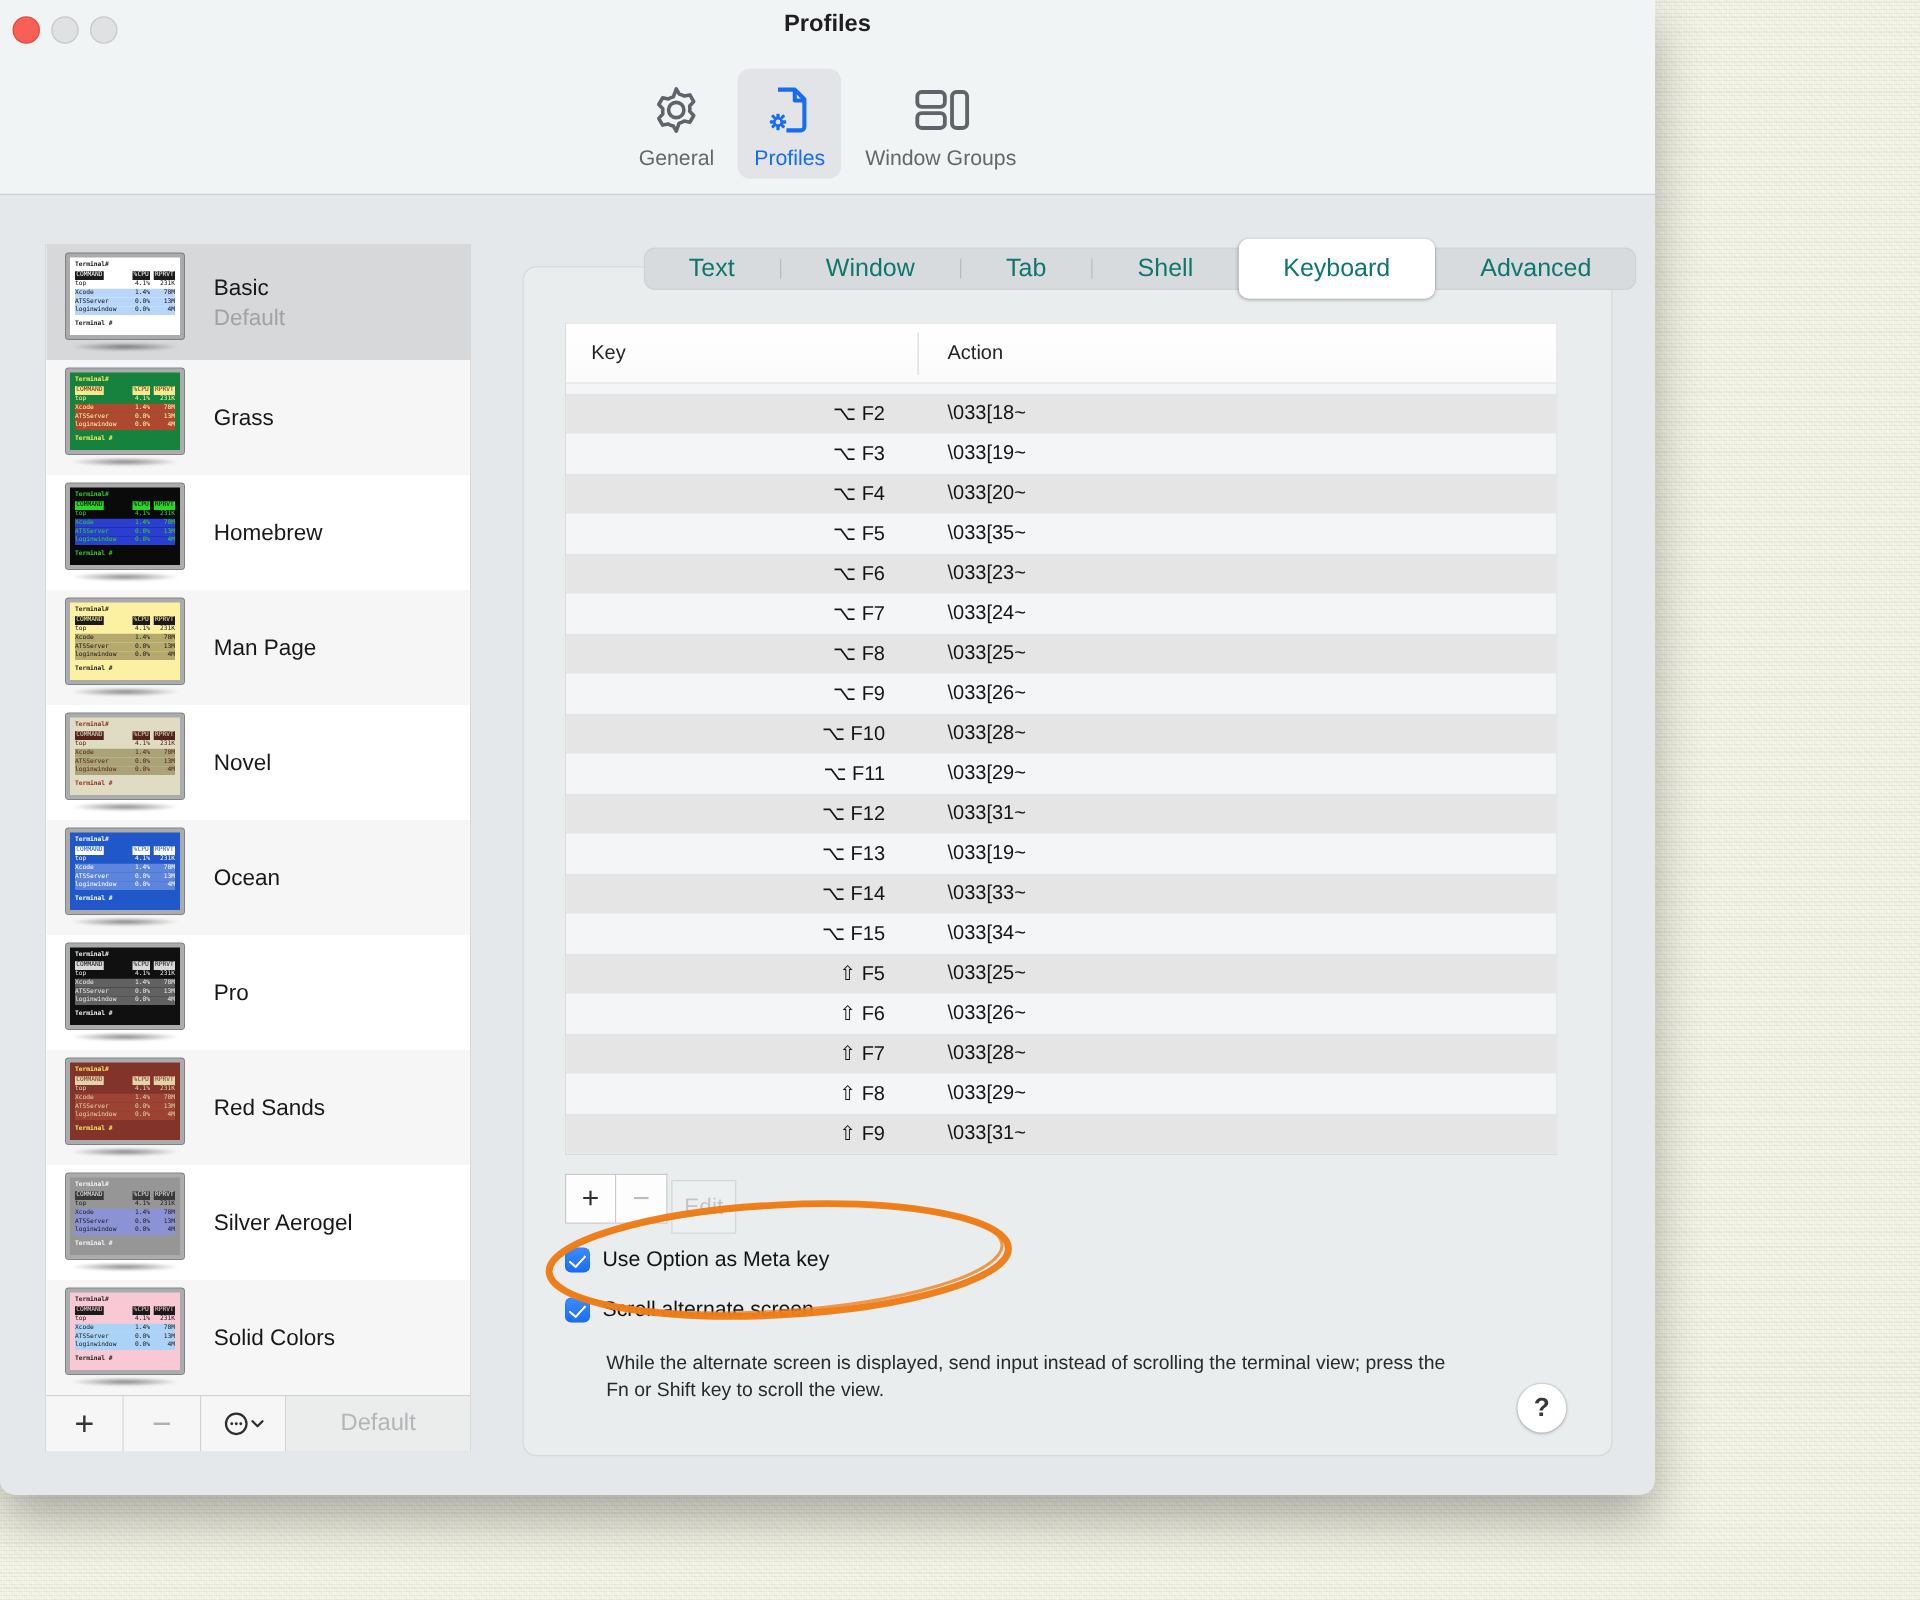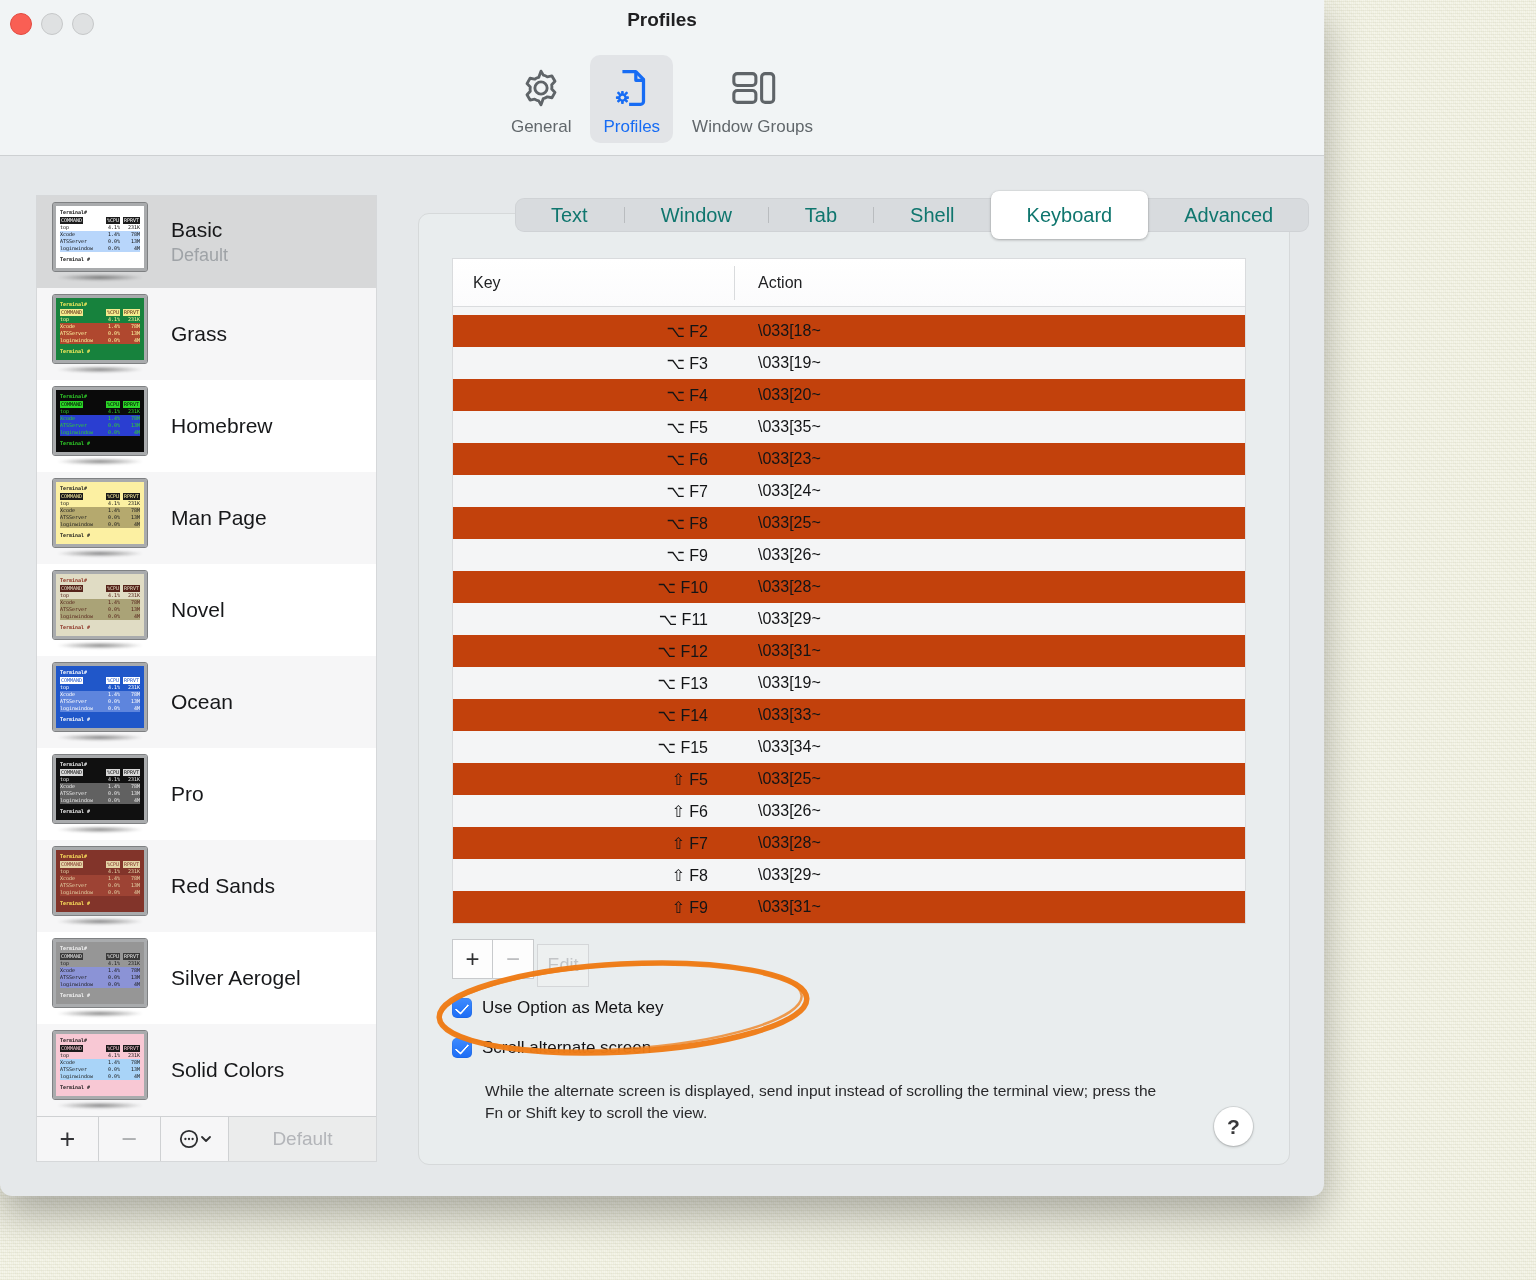--- a/index.html
+++ b/index.html
@@ -68,21 +68,21 @@
   .t-head .chip { background:var(--chipBg,#000); color:var(--chipFg,#fff); padding:0 1px; }
   .t-head .sp { flex:1; }
   .t-head .chip + .chip { margin-left:3px; }
   .t-row { display:flex; }
   .t-row .c1 { flex:1; }
   .t-row .c2 { width:16px; text-align:right; }
   .t-row .c3 { width:20px; text-align:right; }
   .t-row.hl { background:var(--hl,transparent); }
   .t-prompt { margin-top:4px; color:var(--title,var(--fg)); font-weight:bold; }
   .p-text { display:flex; flex-direction:column; }
-  .p-name { font-size:21px; color:#17181a; }
+  .p-name { font-size:18px; color:#17181a; }
   .p-sub { font-size:18px; color:#9fa3a7; margin-top:3px; }
 
   .sidebar-bar {
     position:absolute; left:0; bottom:0; width:100%; height:45px;
     display:flex; background:#eceeee; border-top:1px solid #cfd1d3;
   }
   .sb-btn { height:100%; display:flex; align-items:center; justify-content:center;
     background:#f6f6f7; border-right:1px solid #cfd1d3; }
   .sb-add { width:62px; font-size:27px; color:#333437; }
   .sb-remove { width:62px; font-size:27px; color:#aeb0b2; }
@@ -109,21 +109,21 @@
   .ktable {
     position:absolute; left:452px; top:258px; width:794px;
     background:#ffffff; border:1px solid #d9dbdd;
   }
   .thead { height:48px; display:flex; align-items:center; border-bottom:1px solid #dadcde;
     background:linear-gradient(#ffffff,#fbfbfc); font-size:16px; color:#222325; }
   .th-key { width:281px; padding-left:20px; }
   .th-div { width:1px; height:34px; background:#d9dbdd; }
   .th-action { padding-left:23px; }
   .partial-row { height:8px; background:#f4f5f6; }
-  .krow { height:32px; display:flex; align-items:center; font-size:16px; color:#131416; background:#c2410c; }
+  .krow { height:32px; display:flex; align-items:center; font-size:16px; color:#131416; background:#e5e5e5; }
   .krow:nth-child(even) { background:#f4f5f6; }
   .k-key { width:281px; text-align:right; padding-right:26px; }
   .k-action { padding-left:24px; }
 
   
   .addrem { position:absolute; left:452px; top:939px; display:flex; }
   .sq-btn { width:41px; height:40px; display:flex; align-items:center; justify-content:center;
     background:#fdfdfd; border:1px solid #c8cacc; font-size:24px; color:#2f3032; }
   .sq-btn.minus { border-left:none; color:#babcbe; }
   .edit-btn { position:absolute; left:537px; top:944px; width:52px; height:43px;

